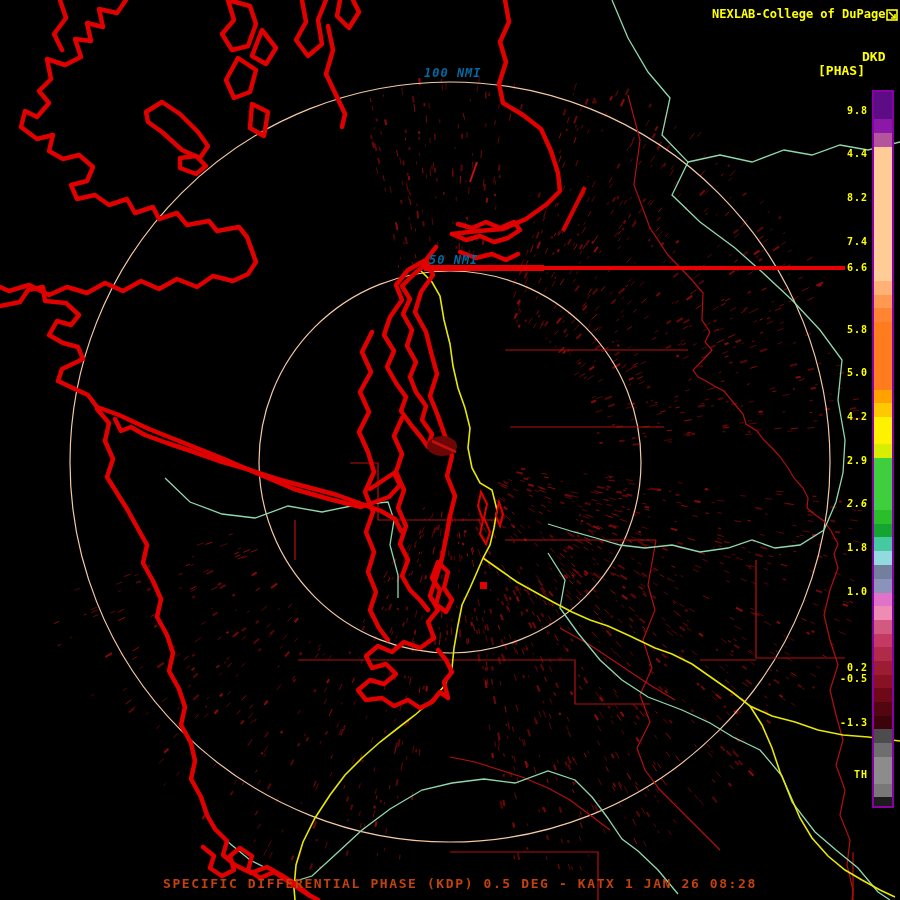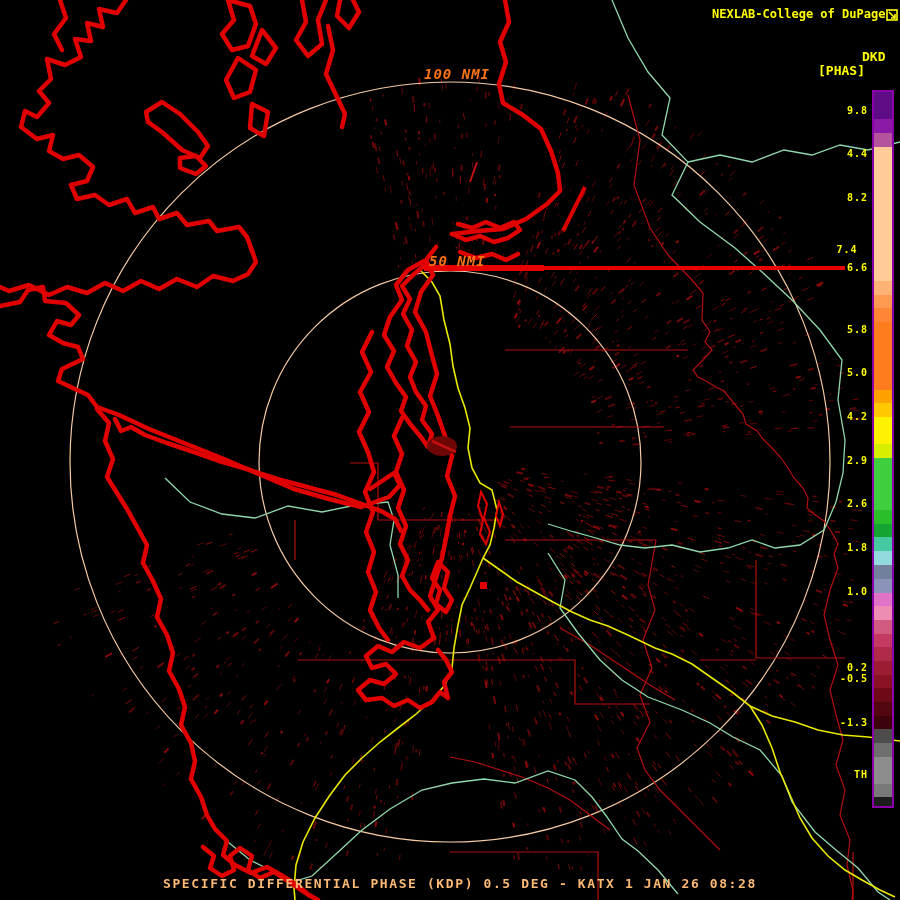--- a/index.html
+++ b/index.html
@@ -8,21 +8,21 @@
   #mapsvg{position:absolute;left:0;top:0;}
   .txt{position:absolute;white-space:pre;}
   #title{left:712px;top:7px;font-size:12px;font-weight:bold;color:#ffff00;letter-spacing:0px;}
   #logo{position:absolute;left:886px;top:6px;width:12px;height:12px;}
   #prodlbl{left:862px;top:49px;font-size:13px;font-weight:bold;color:#ffff00;}
   #unitlbl{left:818px;top:63px;font-size:13px;font-weight:bold;color:#ffff00;}
   #cbar{position:absolute;left:872px;top:90px;border:2px solid #8a00a8;width:18px;background:#000;}
   #cbar .seg{width:18px;}
   .tick{position:absolute;left:826px;width:42px;text-align:right;font-size:10px;font-weight:bold;
         color:#ffff00;letter-spacing:1px;}
-  .ringlbl{position:absolute;font-size:14px;font-weight:bold;font-style:italic;color:#f97316;
+  .ringlbl{position:absolute;font-size:12px;font-weight:bold;font-style:italic;color:#0369a1;
            letter-spacing:1px;}
   #statusbar{left:163px;top:876px;font-size:13px;font-weight:bold;color:#ffce9c;letter-spacing:1.6px;}
 </style>
 </head>
 <body>
 
 <div id="screen">
 
   <svg id="mapsvg" width="900" height="900" viewBox="0 0 900 900">
 
@@ -2042,32 +2042,32 @@
       <div class="seg" style="height: 14px; background: rgb(76, 76, 76);"></div>
       <div class="seg" style="height: 14px; background: rgb(110, 110, 110);"></div>
       <div class="seg" style="height: 27px; background: rgb(140, 140, 140);"></div>
       <div class="seg" style="height: 13px; background: rgb(120, 120, 120);"></div>
       <div class="seg" style="height: 9px; background: rgb(28, 28, 28);"></div>
     </div>
   <div id="ticks">
       <div class="tick" style="top: 105px;">9.8</div>
       <div class="tick" style="top: 148px;">4.4</div>
       <div class="tick" style="top: 192px;">8.2</div>
-      <div class="tick" style="top: 244px; text-align: center;">7.4</div>
+      <div class="tick" style="top: 236px;">7.4</div>
       <div class="tick" style="top: 262px;">6.6</div>
       <div class="tick" style="top: 324px;">5.8</div>
       <div class="tick" style="top: 367px;">5.0</div>
       <div class="tick" style="top: 411px;">4.2</div>
       <div class="tick" style="top: 455px;">2.9</div>
-      <div class="tick" style="top: 498px;">2.6</div>
+      <div class="tick" style="top: 498px; font-style: italic;">2.6</div>
       <div class="tick" style="top: 542px;">1.8</div>
       <div class="tick" style="top: 586px;">1.0</div>
       <div class="tick" style="top: 630px; margin-top: 32px;">0.2</div>
       <div class="tick" style="top: 673px;">-0.5</div>
       <div class="tick" style="top: 717px;">-1.3</div>
       <div class="tick" style="top: 769px;">TH</div>
     </div>
 
   <div class="ringlbl" id="ring100" style="left: 424px; top: 66px;">100 NMI</div>
   <div class="ringlbl" id="ring50" style="left: 429px; top: 253px;">50 NMI</div>
 
-  <div class="txt" id="statusbar" style="color: #fdba74;">SPECIFIC DIFFERENTIAL PHASE (KDP) 0.5 DEG - KATX 1 JAN 26 08:28</div>
+  <div class="txt" id="statusbar" style="color: #c2410c;">SPECIFIC DIFFERENTIAL PHASE (KDP) 0.5 DEG - KATX 1 JAN 26 08:28</div>
 </div>
 
 </body></html>

